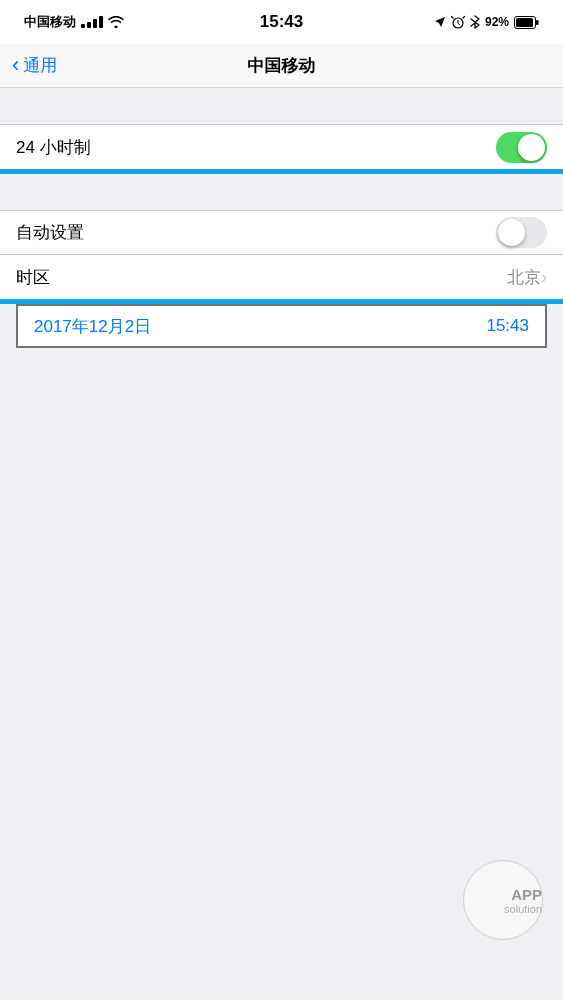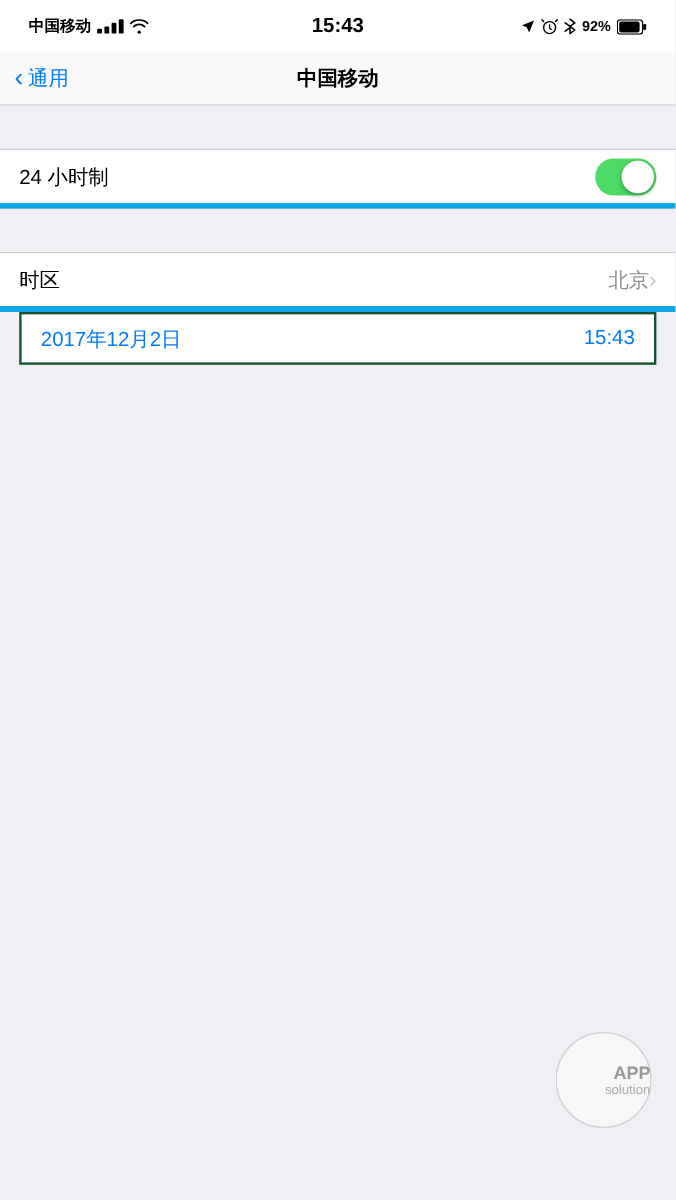--- a/index.html
+++ b/index.html
@@ -133,21 +133,21 @@
     .toggle.off .toggle-knob { left: 2px; }
 
     
     .datetime-row {
       display: flex;
       align-items: center;
       justify-content: space-between;
       height: 44px;
       padding: 0 16px;
       background: #fff;
-      border: 2px solid #14532d;
+      border: 2px solid #737373;
       margin: 0 16px;
       gap: 16px;
     }
     .datetime-date {
       font-size: 17px;
       color: #007aff;
     }
     .datetime-time {
       font-size: 17px;
       color: #007aff;
@@ -243,20 +243,26 @@
     <div class="toggle on">
       <div class="toggle-knob"></div>
     </div>
   </div>
 </div>
 
 <div class="section-gap"></div>
 
 <div class="settings-group">
   <div class="settings-row">
+    <span class="row-label">自动设置</span>
+    <div class="toggle off">
+      <div class="toggle-knob"></div>
+    </div>
+  </div>
+  <div class="settings-row">
     <span class="row-label">时区</span>
     <div class="row-value">
       <span>北京</span>
       <span class="chevron">›</span>
     </div>
   </div>
 </div>
 
 <div style="margin-top: 0; background: #efeff4; padding: 0;">
   <div class="datetime-row">

